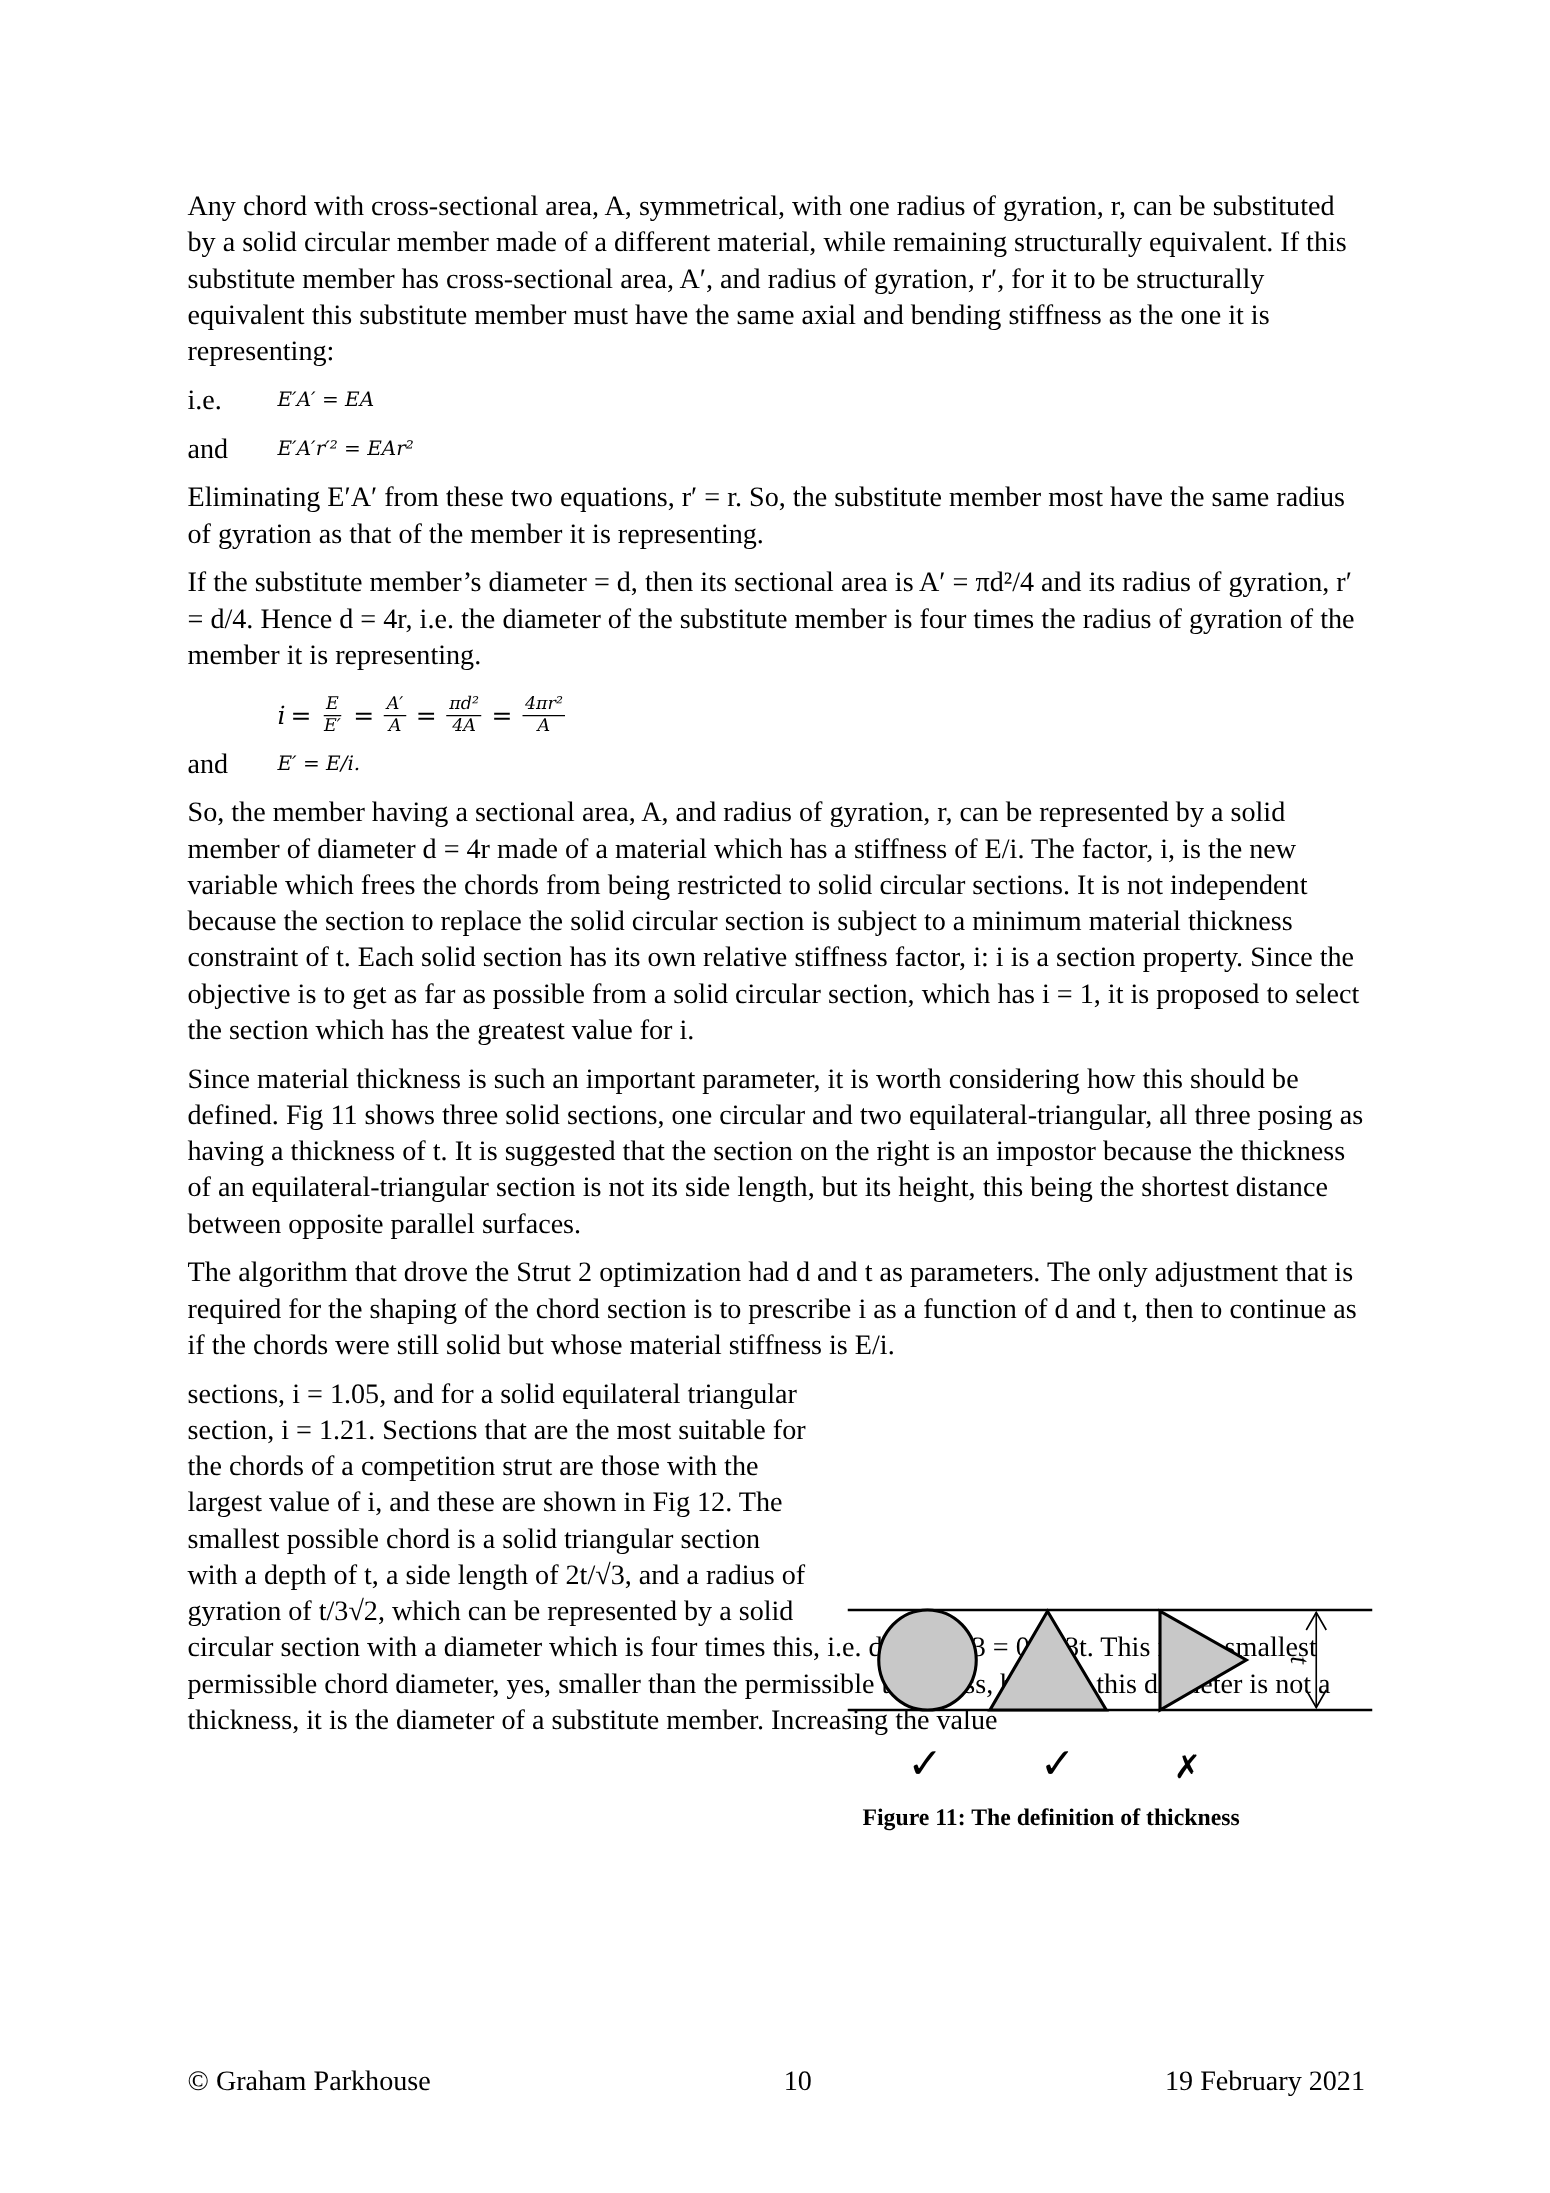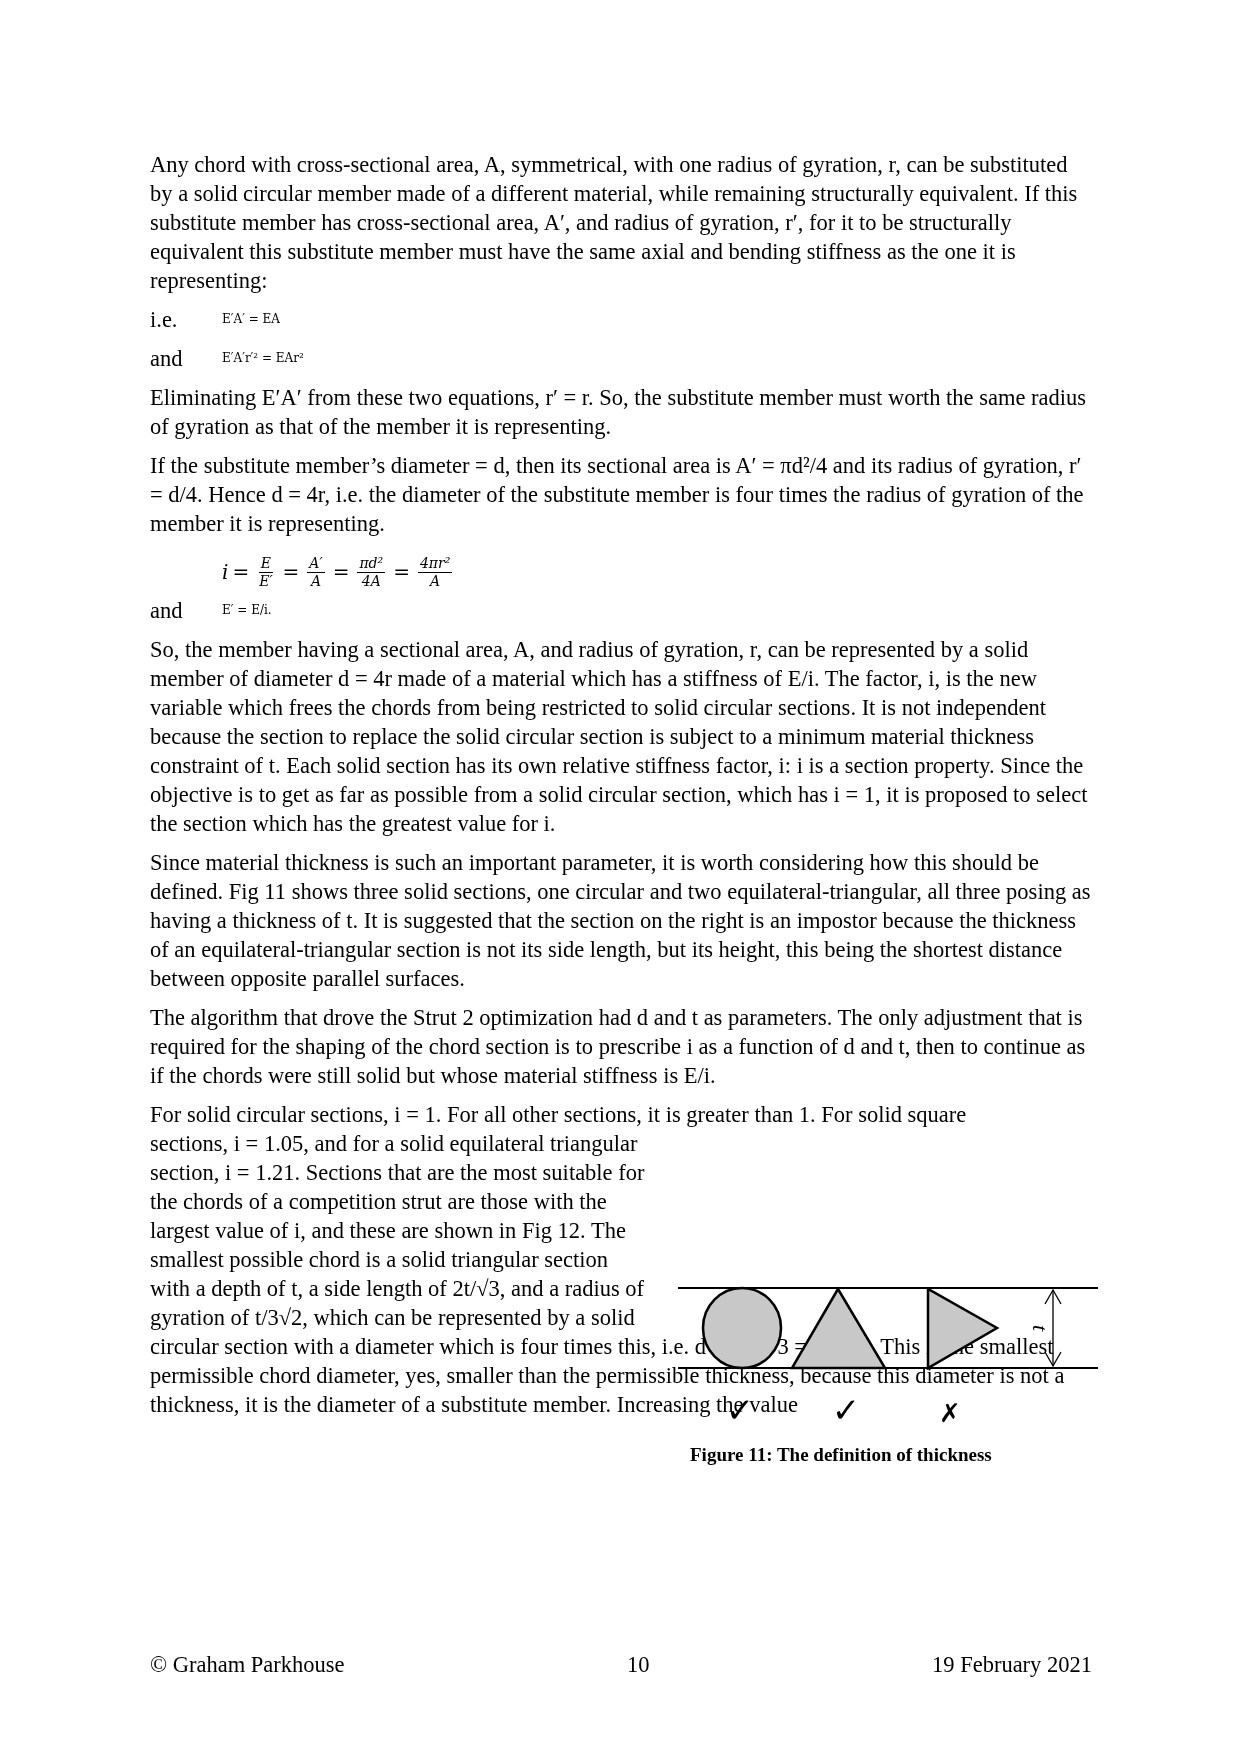--- a/index.html
+++ b/index.html
@@ -1,20 +1,20 @@
 <!DOCTYPE html>
 <html><head>
 <meta charset="utf-8">
 <style>
   html, body { margin: 0; padding: 0; background: #ffffff; }
   body { width: 1240px; height: 1754px; position: relative; overflow: hidden;
          font-family: "Liberation Serif", "DejaVu Serif", serif; color: #000; }
   .page { position: absolute; left: 150px; top: 150px; width: 945px; font-size: 22.5px; line-height: 29px; }
   p { margin: 0 0 10px 0; font-family: Liberation Serif, serif; }
-  .m { font-family: "DejaVu Serif", "Liberation Serif", serif; font-size: 12px; }
+  .m { font-family: "DejaVu Serif", "Liberation Serif", serif; font-style: italic; font-size: 16px; }
   .eq { display: flex; margin: 0 0 10px 0; align-items: center; }
   .eq .lbl { width: 72px; }
   .frac-row { margin: 2px 0 0 72px; height: 48px; display: flex; align-items: center;
               font-family: "DejaVu Serif", serif; font-style: italic; font-size: 20px; }
   .frac { display: inline-flex; flex-direction: column; align-items: center; font-size: 14px; margin: 0 4px; line-height: 17px; }
   .frac .num { border-bottom: 1px solid #000; padding: 0 2px; }
   .frac .den { padding: 0 2px; }
   .op { margin: 0 4px; }
   .wrap-left { width: 500px; }
   .figure { position: absolute; left: 678px; top: 1280px; width: 420px; height: 200px; }
@@ -29,21 +29,21 @@
 
   <div class="eq">
     <span class="lbl">i.e.</span>
     <span class="m">E′A′ = EA</span>
   </div>
   <div class="eq">
     <span class="lbl">and</span>
     <span class="m">E′A′r′² = EAr²</span>
   </div>
 
-  <p>Eliminating E′A′ from these two equations, r′ = r. So, the substitute member must worth the same radius of gyration as that of the member it is representing.</p>
+  <p>Eliminating E′A′ from these two equations, r′ = r. So, the substitute member most have the same radius of gyration as that of the member it is representing.</p>
   <p>If the substitute member’s diameter = d, then its sectional area is A′ = πd²/4 and its radius of gyration, r′ = d/4. Hence d = 4r, i.e. the diameter of the substitute member is four times the radius of gyration of the member it is representing.</p>
 
   <div class="frac-row">
     <span>i</span>
     <span class="op">=</span>
     <span class="frac">
         <span class="num">E</span>
         <span class="den">E′</span>
       </span>
     <span class="op">=</span>
@@ -64,21 +64,20 @@
   </div>
 
   <div class="eq">
     <span class="lbl">and</span>
     <span class="m">E′ = E/i.</span>
   </div>
 
   <p>So, the member having a sectional area, A, and radius of gyration, r, can be represented by a solid member of diameter d = 4r made of a material which has a stiffness of E/i. The factor, i, is the new variable which frees the chords from being restricted to solid circular sections. It is not independent because the section to replace the solid circular section is subject to a minimum material thickness constraint of t. Each solid section has its own relative stiffness factor, i: i is a section property. Since the objective is to get as far as possible from a solid circular section, which has i = 1, it is proposed to select the section which has the greatest value for i.</p>
   <p>Since material thickness is such an important parameter, it is worth considering how this should be defined. Fig 11 shows three solid sections, one circular and two equilateral-triangular, all three posing as having a thickness of t. It is suggested that the section on the right is an impostor because the thickness of an equilateral-triangular section is not its side length, but its height, this being the shortest distance between opposite parallel surfaces.</p>
   <p>The algorithm that drove the Strut 2 optimization had d and t as parameters. The only adjustment that is required for the shaping of the chord section is to prescribe i as a function of d and t, then to continue as if the chords were still solid but whose material stiffness is E/i.</p>
-  <p style="margin-bottom:0">For solid circular sections, i = 1. For all other sections, it is greater than 1. For solid square</p>
   <p class="wrap-left" style="margin-bottom:0">sections, i = 1.05, and for a solid equilateral triangular section, i = 1.21. Sections that are the most suitable for the chords of a competition strut are those with the largest value of i, and these are shown in Fig 12. The smallest possible chord is a solid triangular section with a depth of t, a side length of 2t/√3, and a radius of gyration of t/3√2, which can be represented by a solid</p>
   <p>circular section with a diameter which is four times this, i.e. d = 2√2t/3 = 0.943t. This is the smallest permissible chord diameter, yes, smaller than the permissible thickness, because this diameter is not a thickness, it is the diameter of a substitute member. Increasing the value</p>
 </div>
 
 <svg class="figure" viewBox="0 0 420 200" width="420" height="200">
   <line x1="0" y1="8" x2="420" y2="8" stroke="#000" stroke-width="2"></line>
   <line x1="0" y1="88" x2="420" y2="88" stroke="#000" stroke-width="2"></line>
   <ellipse cx="64" cy="48" rx="39" ry="40" fill="#c8c8c8" stroke="#000" stroke-width="2.5"></ellipse>
   <polygon points="160,9 114,88 207,88" fill="#c8c8c8" stroke="#000" stroke-width="2.5"></polygon>
   <polygon points="250,9 250,88 319,48" fill="#c8c8c8" stroke="#000" stroke-width="2.5"></polygon>

